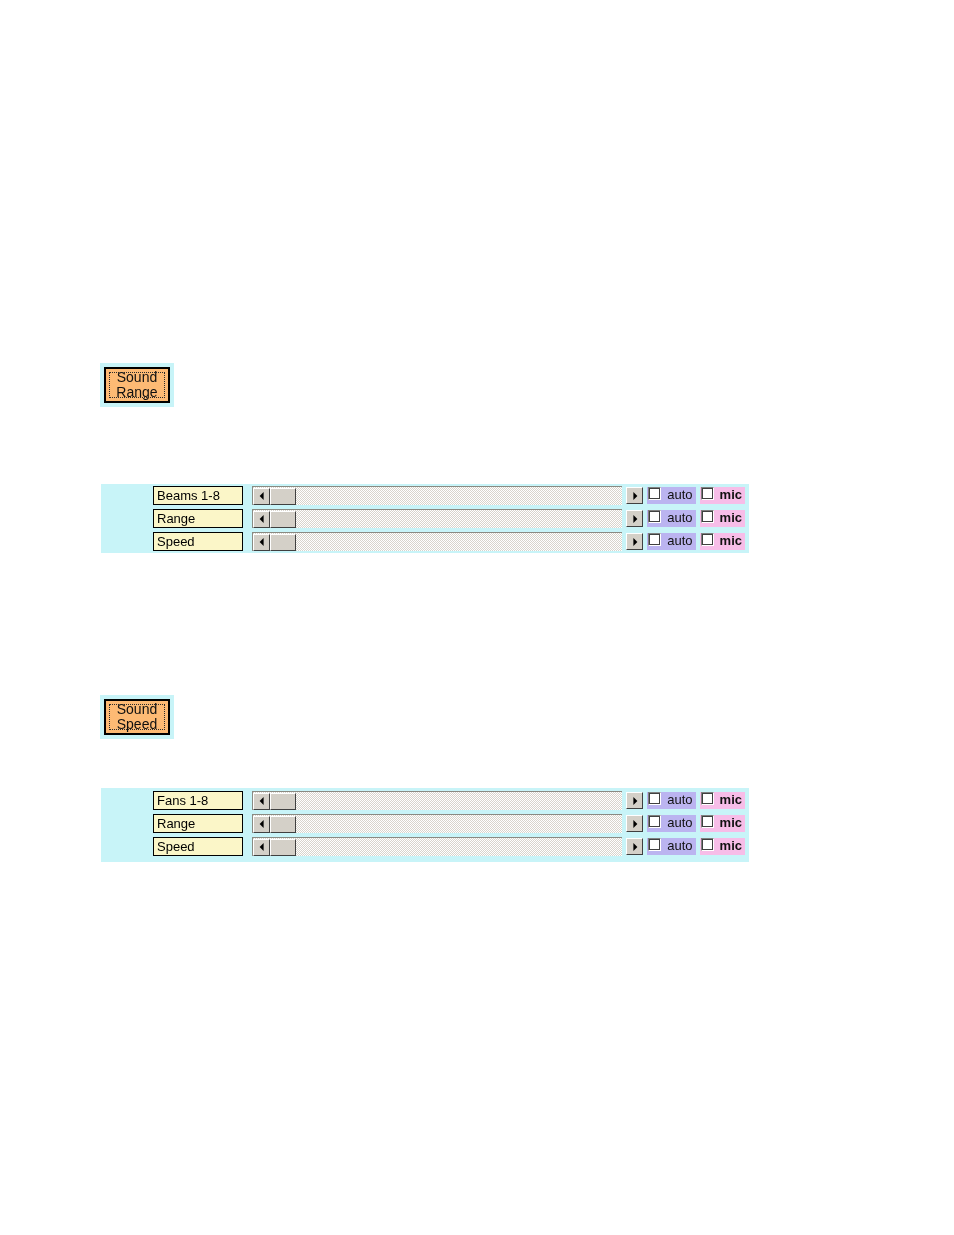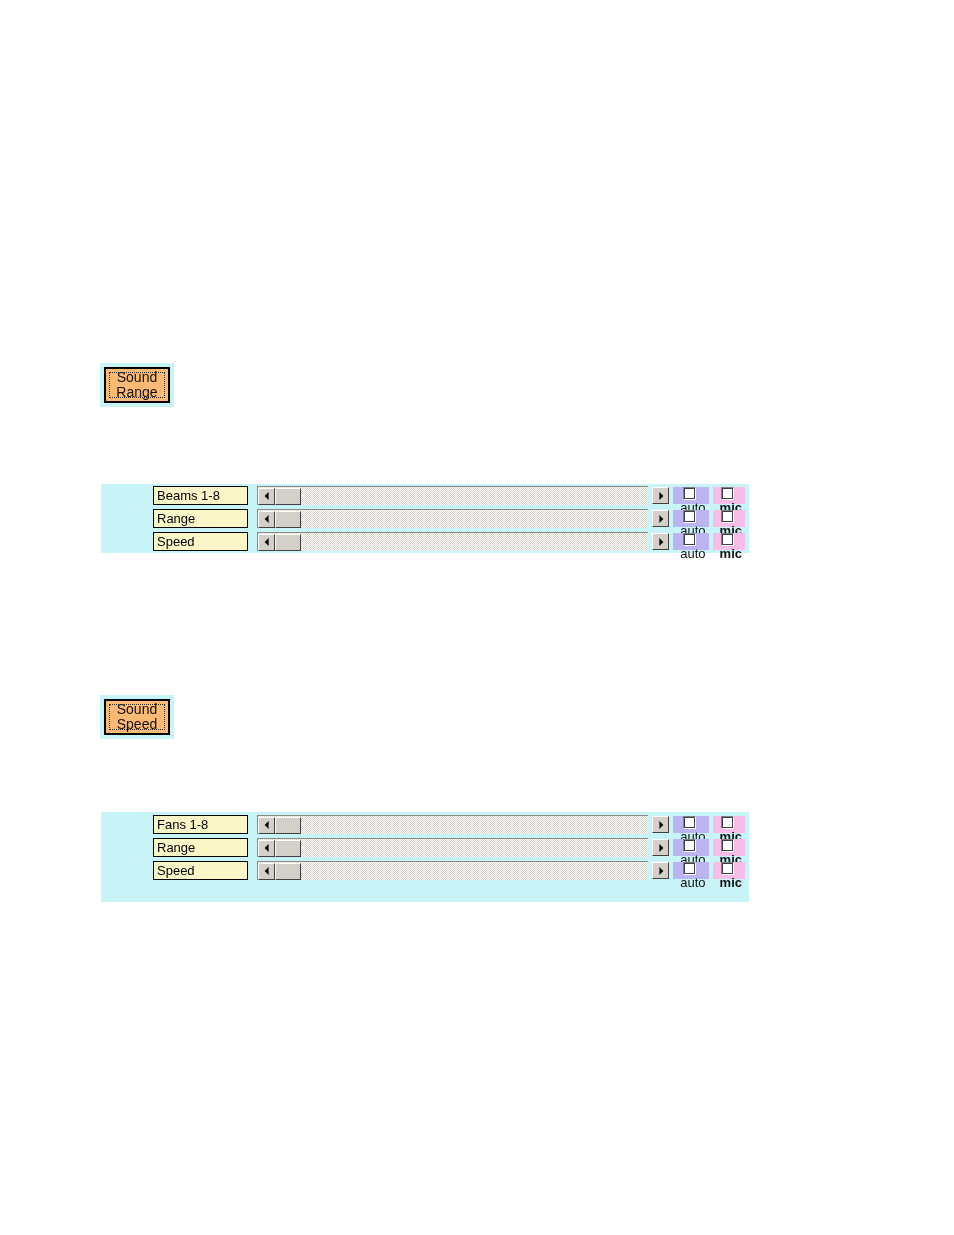--- a/index.html
+++ b/index.html
@@ -136,23 +136,21 @@
   }
   .track-fill {
     flex: 1 1 auto;
   }
 
   
   .chk-group {
     box-sizing: border-box;
     height: 17px;
     display: flex;
-    align-items: center;
     padding: 0 3px 7px 1px;
-    flex-direction: column;
   }
   .chk-auto { background: #bbb4f0; }   
   .chk-mic  { background: #f7bde8; font-weight: bold; }   
   .cbox {
     box-sizing: border-box;
     width: 13px;
     height: 13px;
     background: #ffffff;
     border-top: 1px solid #808080;
     border-left: 1px solid #808080;
@@ -271,21 +269,21 @@
   </div>
 </div>
 
 <div class="btn-wrap" style="left:100px; top:695px; width:74px; height:44px;">
   <div class="btn">
     <span class="btn-line">Sound</span>
     <span class="btn-line">Speed</span>
   </div>
 </div>
 
-<div class="panel" style="left:101px; top:812px; width:648px; height:90px;">
+<div class="panel" style="left:101px; top:788px; width:648px; height:74px;">
 
   <div class="row" style="top:3px; left:4px; width:640px;">
     <div class="lbl">Fans 1-8</div>
     <div class="sbar" style="width:413px; margin-left:9px;">
       <div class="arrow-btn arrow-left">
           <span class="tri"></span>
         </div>
       <div class="thumb"></div>
       <div class="track-fill"></div>
     </div>

